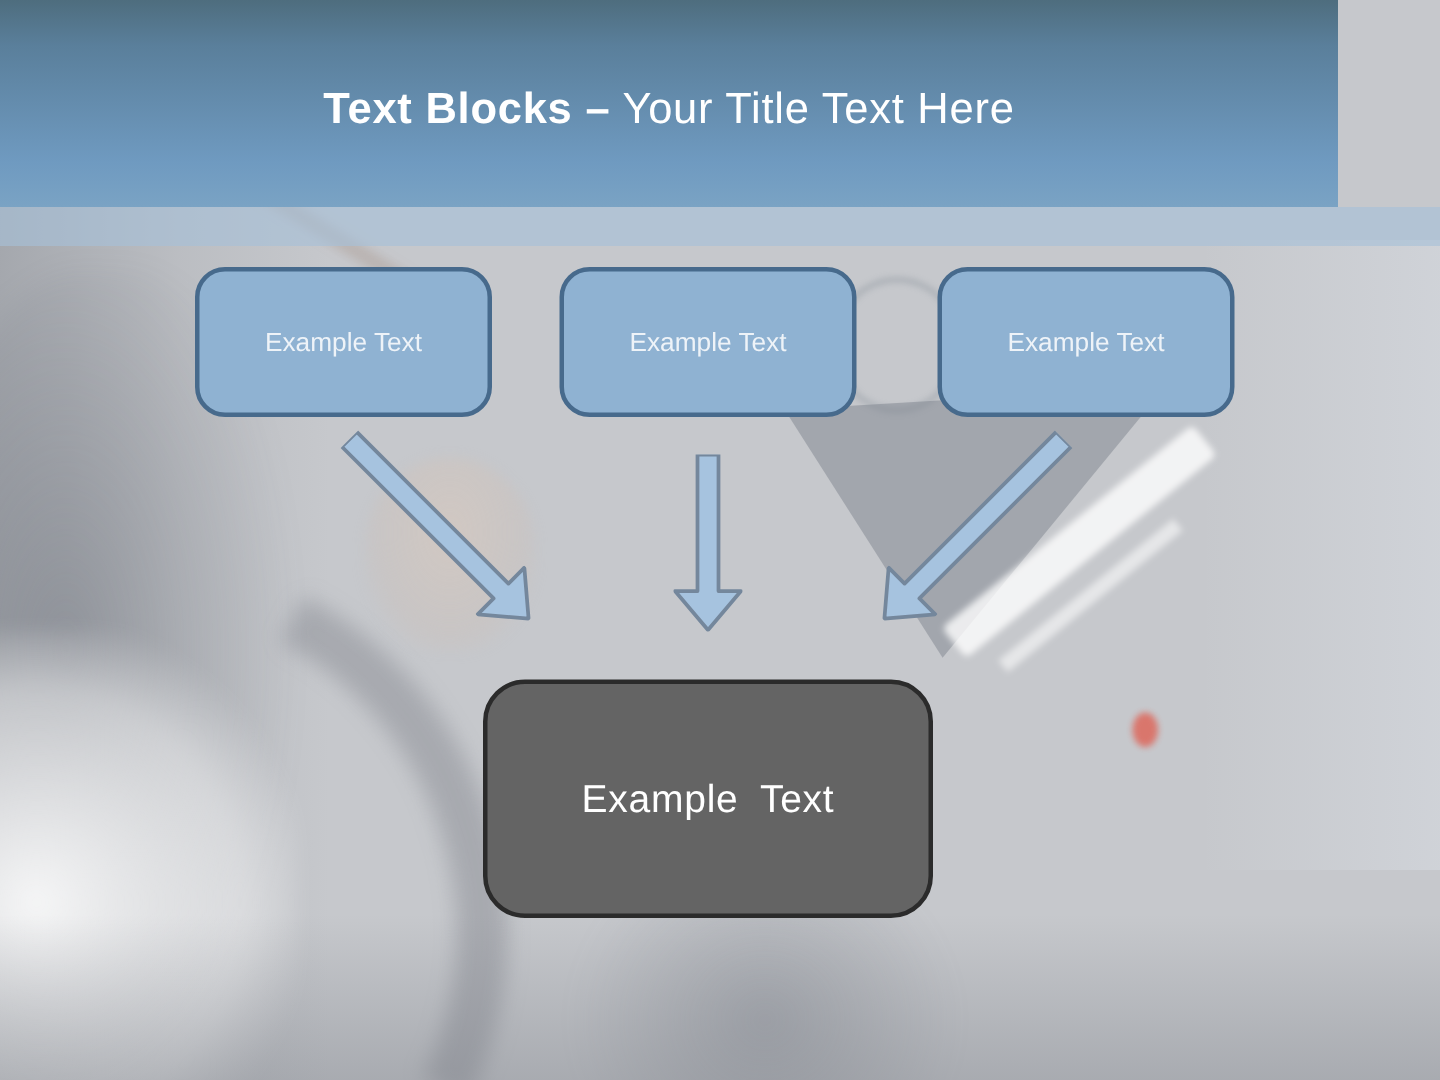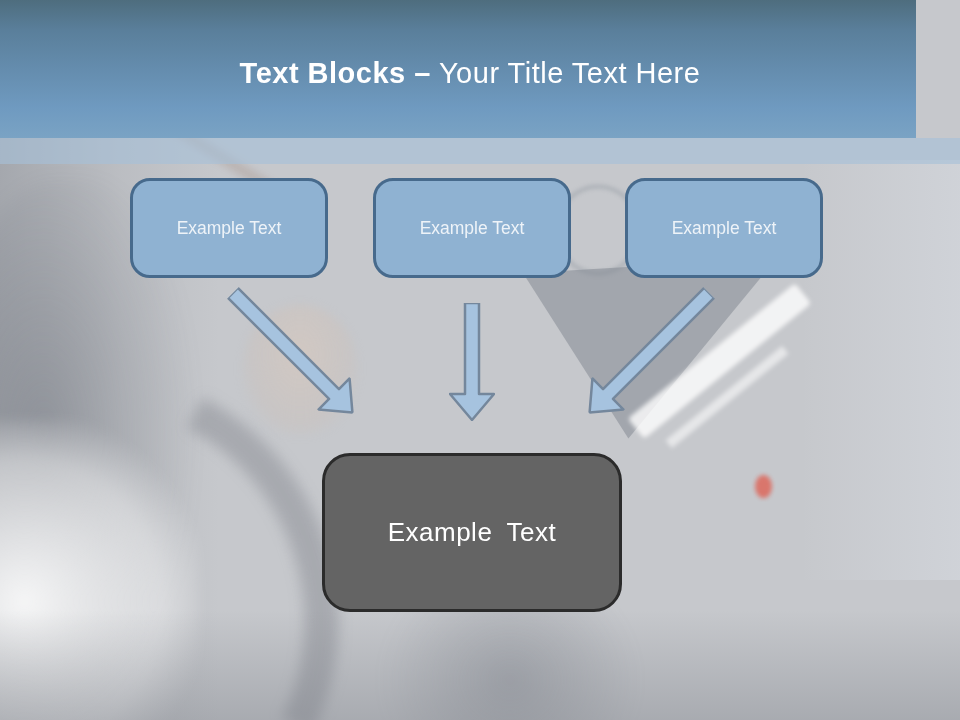--- a/index.html
+++ b/index.html
@@ -40,21 +40,21 @@
   .bg-bottom-shade{left:0;bottom:0;width:960px;height:110px;
     background:linear-gradient(rgba(120,124,132,0),rgba(120,124,132,.38));}
   .bg-mid-dark{left:380px;top:560px;width:260px;height:200px;
     background:radial-gradient(ellipse at 50% 60%,rgba(105,110,120,.35),transparent 70%);filter:blur(8px);}
   .bg-right-light{left:800px;top:160px;width:160px;height:420px;
     background:linear-gradient(90deg,transparent,rgba(225,230,238,.35));}
   
   .header{
     position:absolute;left:0;top:0;width:892px;height:138px;
     background:linear-gradient(#4e6d7e 0%,#5a7f9b 22%,#6f9ac0 78%,#7aa3c4 100%);
-    display:flex;align-items:center;justify-content:center;padding-left:24px;
+    display:flex;align-items:center;justify-content:center;
   }
   .title{color:#fff;font-size:29px;letter-spacing:.5px;padding-top:8px;white-space:nowrap;}
   .title .bold{font-weight:bold;}
   .subband{
     position:absolute;left:0;top:138px;width:960px;height:26px;
     background:rgba(166,192,216,.62);
   }
   
   .srcbox{
     position:absolute;top:178px;width:198px;height:100px;box-sizing:border-box;

